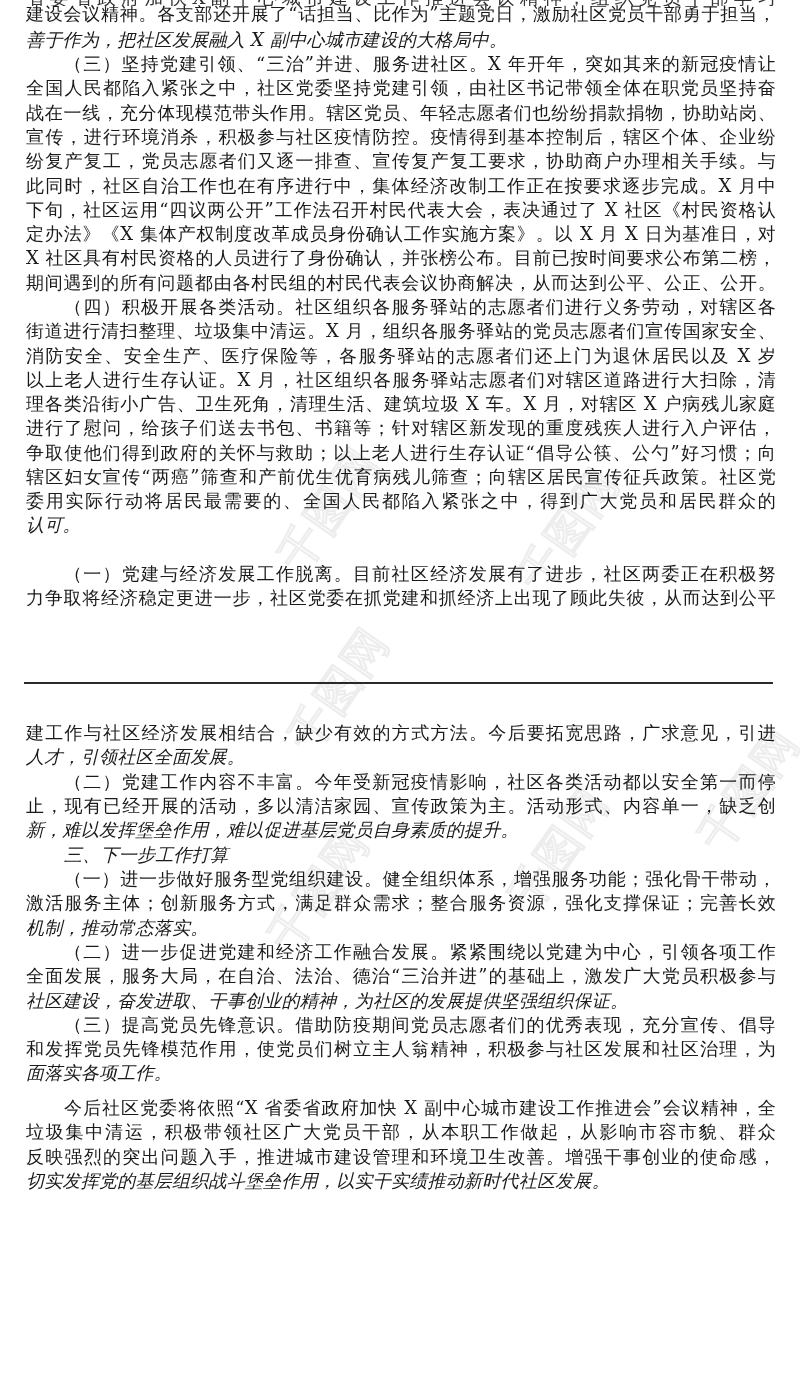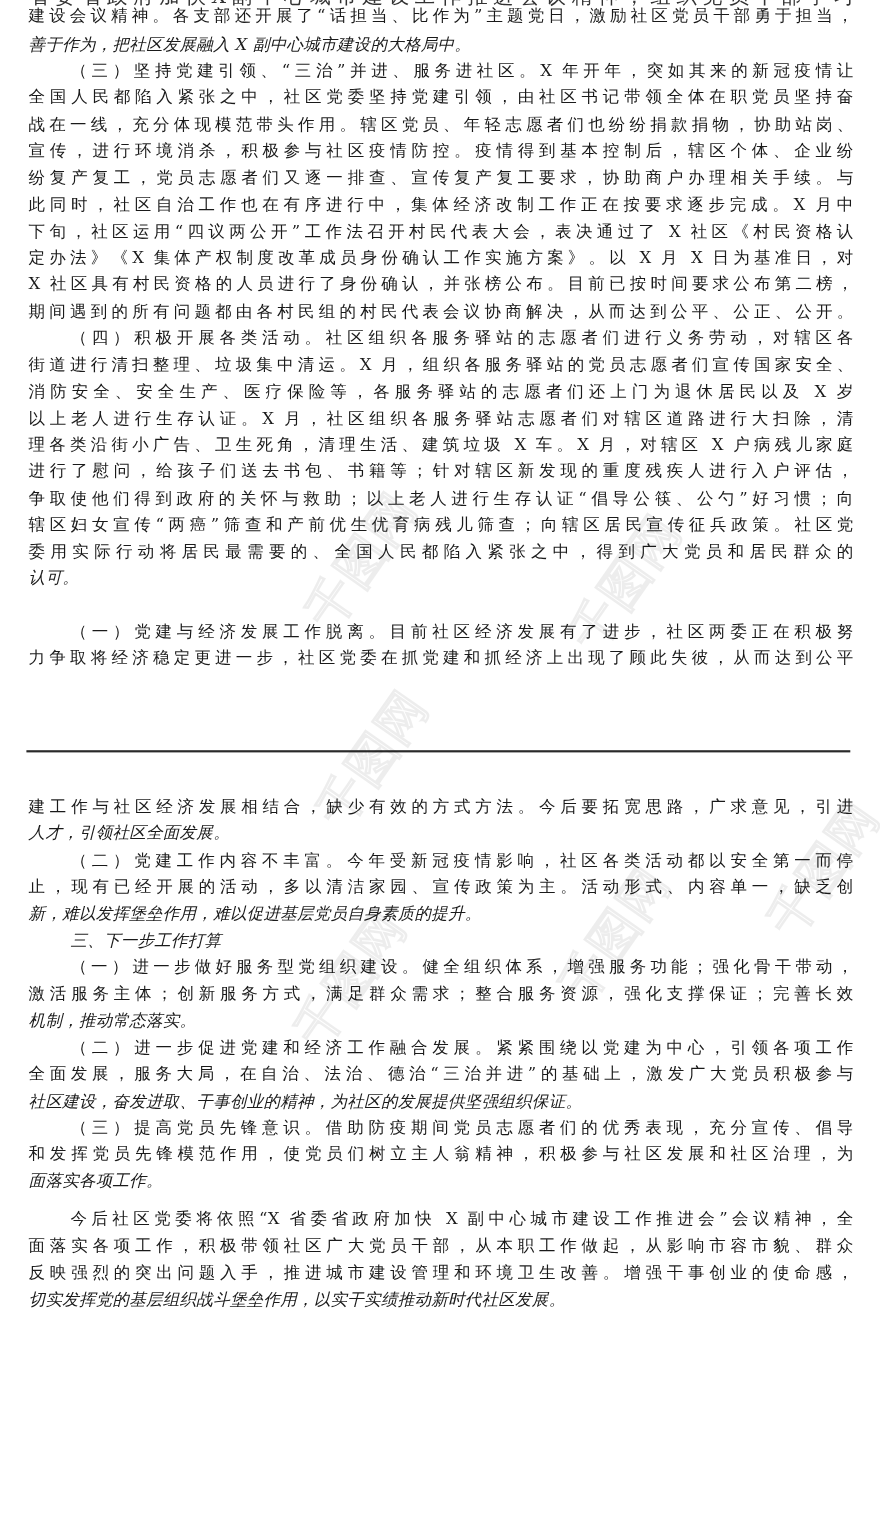--- a/index.html
+++ b/index.html
@@ -3,21 +3,21 @@
 <meta charset="utf-8">
 <style>
   html, body { margin: 0; padding: 0; }
   body {
     width: 800px; height: 1384px; background: #ffffff; position: relative; overflow: hidden;
     font-family: "DejaVu Serif", "Liberation Serif", serif; color: #1a1a1a;
   }
   .page { position: absolute; left: 0; width: 800px; }
   .line {
     position: absolute; left: 26px; width: 750px; height: 24px; line-height: 24px;
-    font-size: 15px; white-space: nowrap; letter-spacing: 0.25px;
+    font-size: 18px; white-space: nowrap; letter-spacing: 0.25px;
     text-align: justify; text-align-last: justify;
   }
   .line.last { text-align-last: left; font-style: italic; }
   .line.indent { left: 64px; width: 712px; }
   .separator {
     position: absolute; left: 24px; width: 749px; top: 682px; height: 2px; background: #2a2a2a;
   }
   .cut-line {
     position: absolute; left: 26px; width: 750px; top: -14px; height: 20px; overflow: hidden;
   }
@@ -76,21 +76,21 @@
   <div class="line indent" style="top:158px">（一）进一步做好服务型党组织建设。健全组织体系，增强服务功能；强化骨干带动，</div>
   <div class="line" style="top:182px">激活服务主体；创新服务方式，满足群众需求；整合服务资源，强化支撑保证；完善长效</div>
   <div class="line last" style="top:207px">机制，推动常态落实。</div>
   <div class="line indent" style="top:231px">（二）进一步促进党建和经济工作融合发展。紧紧围绕以党建为中心，引领各项工作</div>
   <div class="line" style="top:255px">全面发展，服务大局，在自治、法治、德治“三治并进”的基础上，激发广大党员积极参与</div>
   <div class="line last" style="top:280px">社区建设，奋发进取、干事创业的精神，为社区的发展提供坚强组织保证。</div>
   <div class="line indent" style="top:304px">（三）提高党员先锋意识。借助防疫期间党员志愿者们的优秀表现，充分宣传、倡导</div>
   <div class="line" style="top:328px">和发挥党员先锋模范作用，使党员们树立主人翁精神，积极参与社区发展和社区治理，为</div>
   <div class="line last" style="top:352px">面落实各项工作。</div>
   <div class="line indent" style="top:387px">今后社区党委将依照“X 省委省政府加快 X 副中心城市建设工作推进会”会议精神，全</div>
-  <div class="line" style="top:411px">面落实各项工作，积极带领社区广大党员干部，从本职工作做起，从影响市容市貌、群众</div>
+  <div class="line" style="top:411px">垃圾集中清运，积极带领社区广大党员干部，从本职工作做起，从影响市容市貌、群众</div>
   <div class="line" style="top:436px">反映强烈的突出问题入手，推进城市建设管理和环境卫生改善。增强干事创业的使命感，</div>
   <div class="line last" style="top:460px">切实发挥党的基层组织战斗堡垒作用，以实干实绩推动新时代社区发展。</div>
 </div>
 
 <div class="watermark" style="left:270px;top:660px;">千图网</div>
 <div class="watermark" style="left:260px;top:480px;">千图网</div>
 <div class="watermark" style="left:500px;top:500px;">千图网</div>
 <div class="watermark" style="left:490px;top:820px;">千图网</div>
 <div class="watermark" style="left:250px;top:860px;">千图网</div>
 <div class="watermark" style="left:680px;top:760px;">千图网</div>

